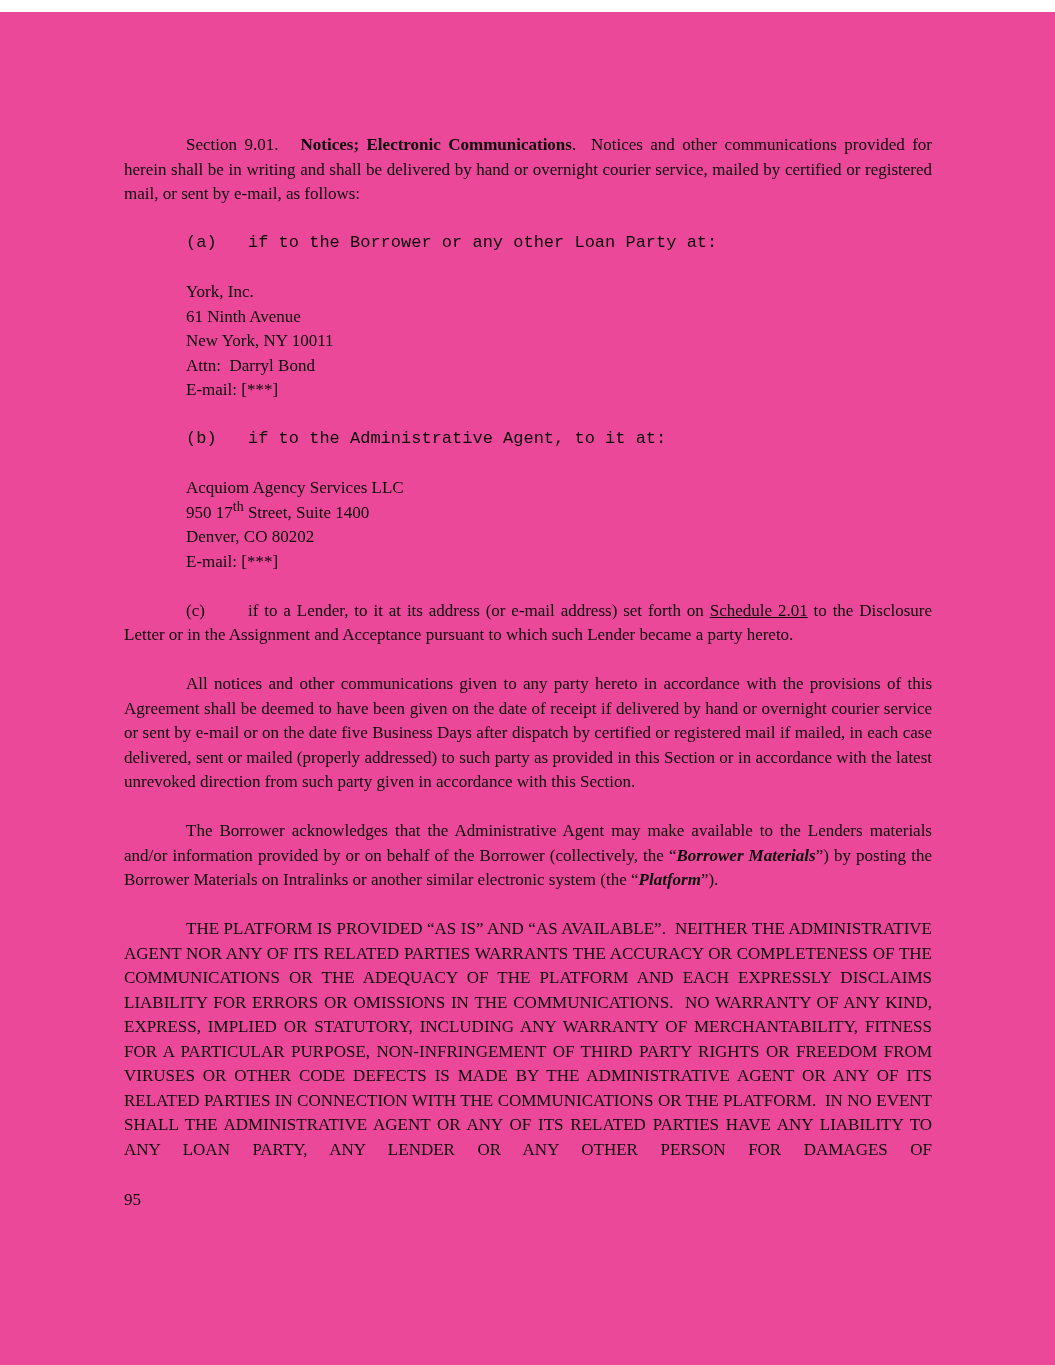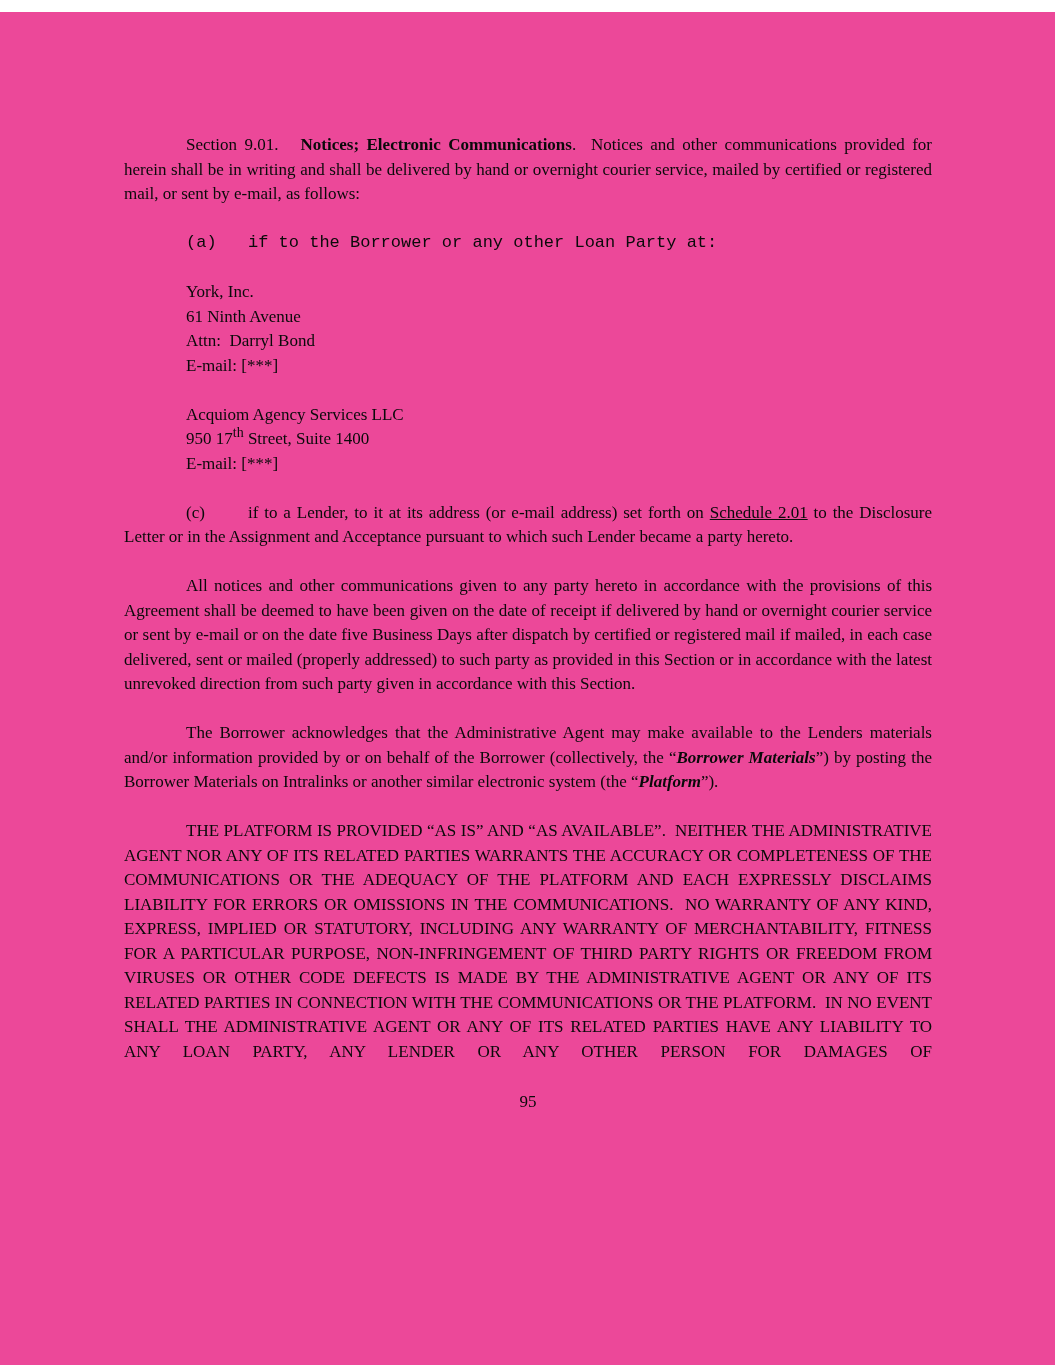--- a/index.html
+++ b/index.html
@@ -20,42 +20,45 @@
   .sp { margin-top: 24.5px; }
   .indent { text-indent: 62px; }
   .list-line { margin-left: 62px; text-align: left; font-family: Liberation Mono, monospace; }
   .address { margin-left: 62px; }
   .label { display: inline-block; width: 62px; text-indent: 0; }
   .bold { font-weight: bold; }
   .bi { font-weight: bold; font-style: italic; }
   .uline { text-decoration: underline; }
   .caps { text-align: justify; text-align-last: justify; }
   sup { font-size: 14px; line-height: 0; vertical-align: super; }
-  .page-number { text-align: center; margin-top: 26px; }
+  .page-number { text-align: left; margin-top: 26px; }
 </style>
 </head>
 <body>
 
 <div class="page">
 
   <p class="para indent"><span>Section 9.01.&nbsp;&nbsp; </span><span class="bold">Notices; Electronic Communications</span><span>.&nbsp; Notices and other communications provided for herein shall be in writing and shall be delivered by hand or overnight courier service, mailed by certified or registered mail, or sent by e-mail, as follows:</span></p>
 
   <p class="para sp list-line"><span class="label">(a)</span><span>if to the Borrower or any other Loan Party at:</span></p>
 
   <div class="address sp">
     <div>York, Inc.</div>
     <div>61 Ninth Avenue</div>
+    <div>New York, NY 10011</div>
     <div>Attn:&nbsp; Darryl Bond</div>
     <div>E-mail: [***]</div>
   </div>
 
+  <p class="para sp list-line"><span class="label">(b)</span><span>if to the Administrative Agent, to it at:</span></p>
 
   <div class="address sp">
     <div>Acquiom Agency Services LLC</div>
     <div><span>950 17</span><sup>th</sup><span> Street, Suite 1400</span></div>
+    <div>Denver, CO 80202</div>
     <div>E-mail: [***]</div>
   </div>
 
   <p class="para sp indent"><span class="label">(c)</span><span>if to a Lender, to it at its address (or e-mail address) set forth on </span><span class="uline">Schedule 2.01</span><span> to the Disclosure Letter or in the Assignment and Acceptance pursuant to which such Lender became a party hereto.</span></p>
 
   <p class="para sp indent">All notices and other communications given to any party hereto in accordance with the provisions of this Agreement shall be deemed to have been given on the date of receipt if delivered by hand or overnight courier service or sent by e-mail or on the date five Business Days after dispatch by certified or registered mail if mailed, in each case delivered, sent or mailed (properly addressed) to such party as provided in this Section or in accordance with the latest unrevoked direction from such party given in accordance with this Section.</p>
 
   <p class="para sp indent"><span>The Borrower acknowledges that the Administrative Agent may make available to the Lenders materials and/or information provided by or on behalf of the Borrower (collectively, the “</span><span class="bi">Borrower Materials</span><span>”) by posting the Borrower Materials on Intralinks or another similar electronic system (the “</span><span class="bi">Platform</span><span>”).</span></p>
 
   <p class="para sp indent caps">THE PLATFORM IS PROVIDED “AS IS” AND “AS AVAILABLE”.&nbsp; NEITHER THE ADMINISTRATIVE AGENT NOR ANY OF ITS RELATED PARTIES WARRANTS THE ACCURACY OR COMPLETENESS OF THE COMMUNICATIONS OR THE ADEQUACY OF THE PLATFORM AND EACH EXPRESSLY DISCLAIMS LIABILITY FOR ERRORS OR OMISSIONS IN THE COMMUNICATIONS.&nbsp; NO WARRANTY OF ANY KIND, EXPRESS, IMPLIED OR STATUTORY, INCLUDING ANY WARRANTY OF MERCHANTABILITY, FITNESS FOR A PARTICULAR PURPOSE, NON-INFRINGEMENT OF THIRD PARTY RIGHTS OR FREEDOM FROM VIRUSES OR OTHER CODE DEFECTS IS MADE BY THE ADMINISTRATIVE AGENT OR ANY OF ITS RELATED PARTIES IN CONNECTION WITH THE COMMUNICATIONS OR THE PLATFORM.&nbsp; IN NO EVENT SHALL THE ADMINISTRATIVE AGENT OR ANY OF ITS RELATED PARTIES HAVE ANY LIABILITY TO ANY LOAN PARTY, ANY LENDER OR ANY OTHER PERSON FOR DAMAGES OF</p>

